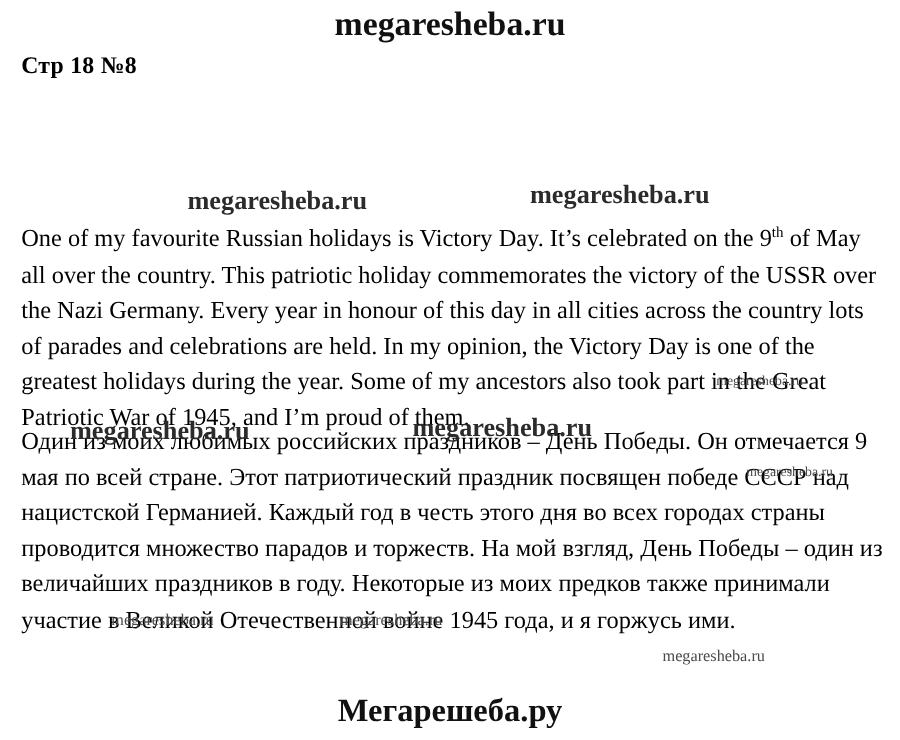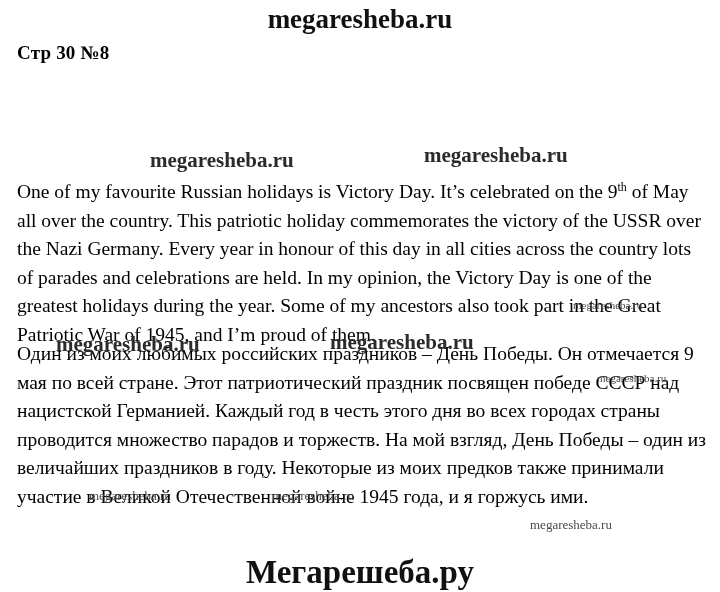--- a/index.html
+++ b/index.html
@@ -33,21 +33,21 @@
     color: #111111;
   }
   .bottom-brand {
     position: absolute;
     top: 554px;
     left: 0;
     width: 720px;
     text-align: center;
     font-family: "Liberation Serif", "DejaVu Serif", serif;
     font-weight: bold;
-    font-size: 33px;
+    font-size: 26px;
     color: #111111;
   }
   .heading {
     position: absolute;
     top: 42px;
     left: 17px;
     font-weight: bold;
     font-size: 19px;
     letter-spacing: 0.2px;
   }
@@ -92,21 +92,21 @@
   #wm8 { top: 488px; left: 272px; font-size: 13px; font-weight: normal; color: #4a4a4a; }
   #wm9 { top: 517px; left: 530px; font-size: 13px; font-weight: normal; color: #4a4a4a; }
 </style>
 </head>
 <body>
 
 <div class="page">
 
   <div class="top-brand">megaresheba.ru</div>
 
-  <div class="heading">Стр 30 №8</div>
+  <div class="heading">Стр 18 №8</div>
 
 
   <div class="para" id="para-english"><span>One of my favourite Russian holidays is Victory Day. It’s celebrated on the 9</span><span class="sup">th</span><span> of May all over the country.  This patriotic holiday commemorates the victory of the USSR over the Nazi Germany. Every year in honour of this day in all cities across the country lots of parades and celebrations are held.  In my opinion, the Victory Day is one of the greatest holidays during the year. Some of my ancestors also took part in the Great Patriotic War of 1945, and I’m proud of them.</span></div>
 
   <div class="para" id="para-russian">Один из моих любимых российских праздников – День Победы. Он отмечается 9 мая по всей стране. Этот патриотический праздник посвящен победе СССР над нацистской Германией. Каждый год в честь этого дня во всех городах страны проводится множество парадов и торжеств. На мой взгляд, День Победы – один из величайших праздников в году. Некоторые из моих предков также принимали участие в Великой Отечественной войне 1945 года, и я горжусь ими.</div>
 
   <div class="wm" id="wm1">megaresheba.ru</div>
   <div class="wm" id="wm2">megaresheba.ru</div>
   <div class="wm" id="wm3">megaresheba.ru</div>
   <div class="wm" id="wm4">megaresheba.ru</div>

